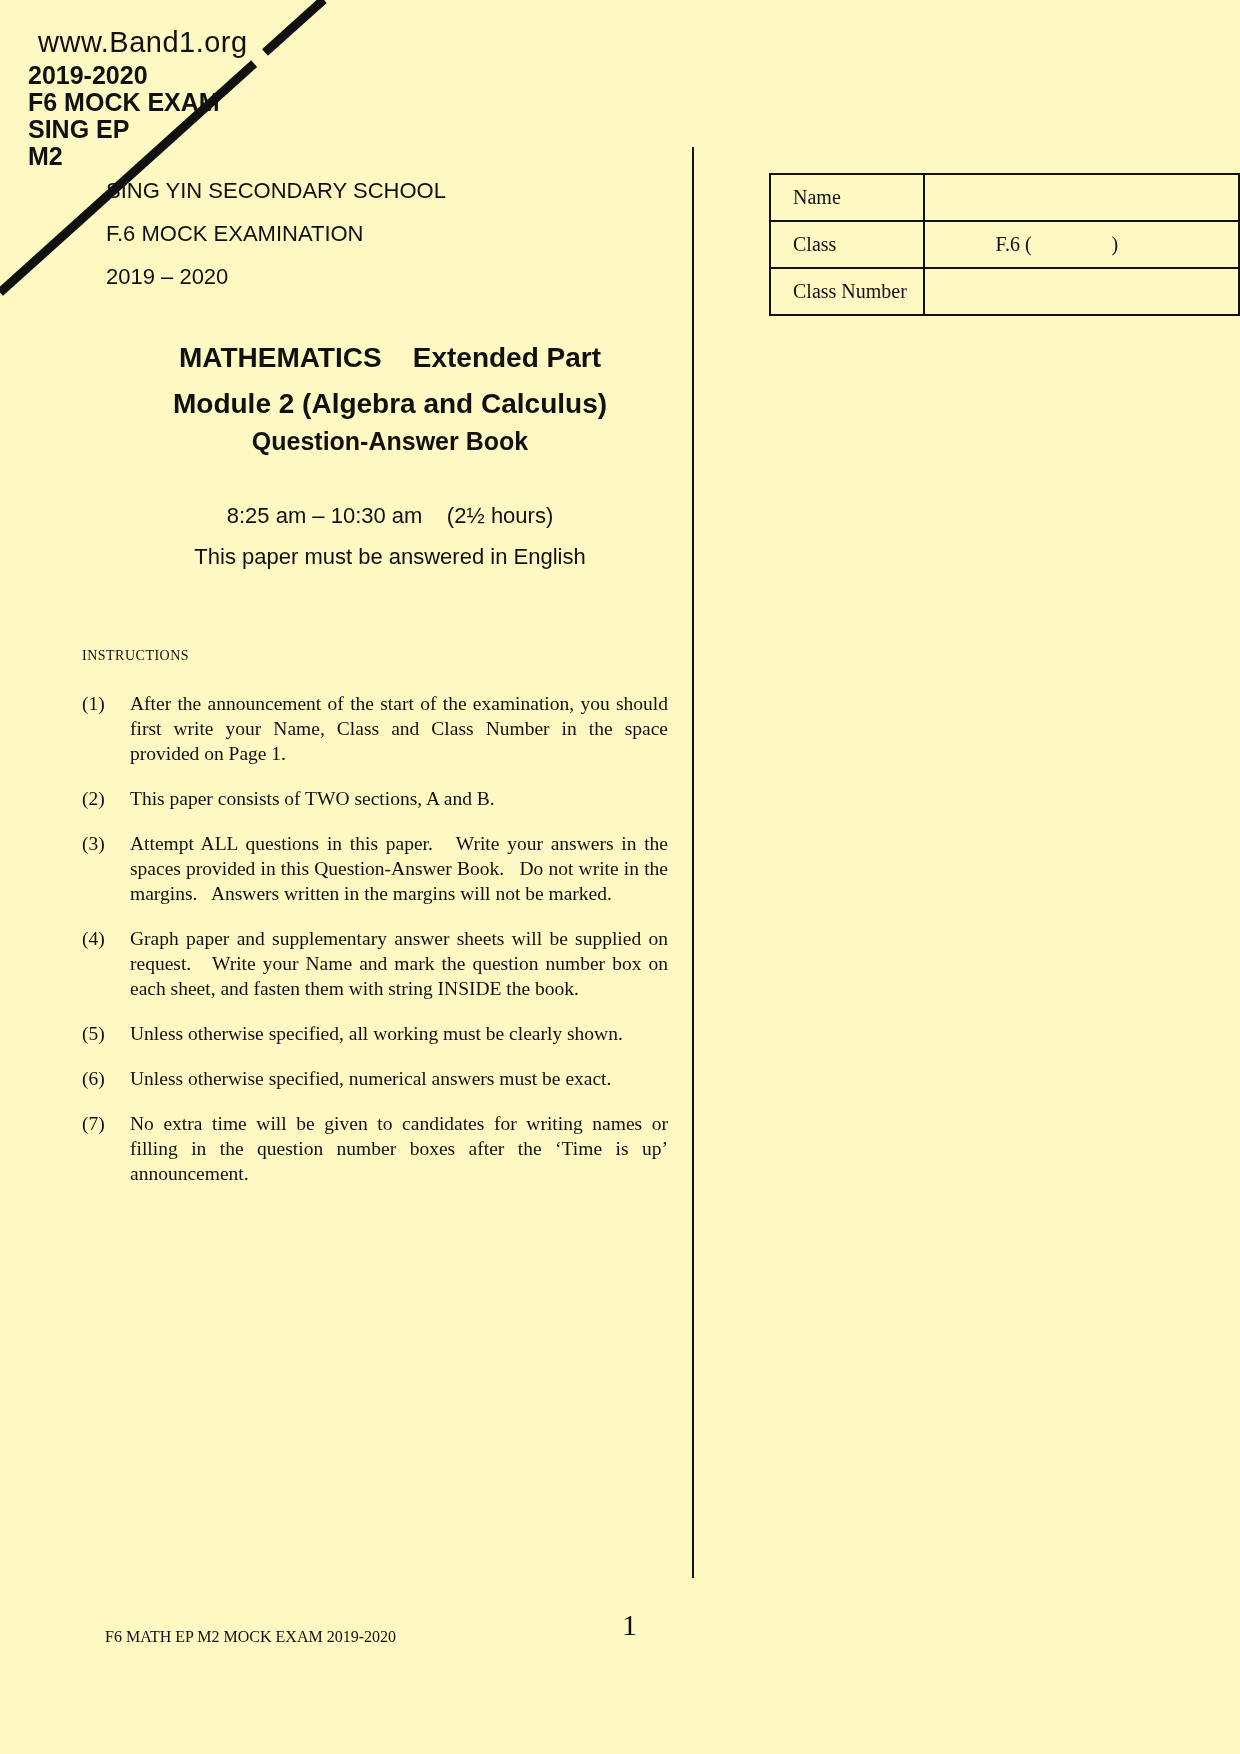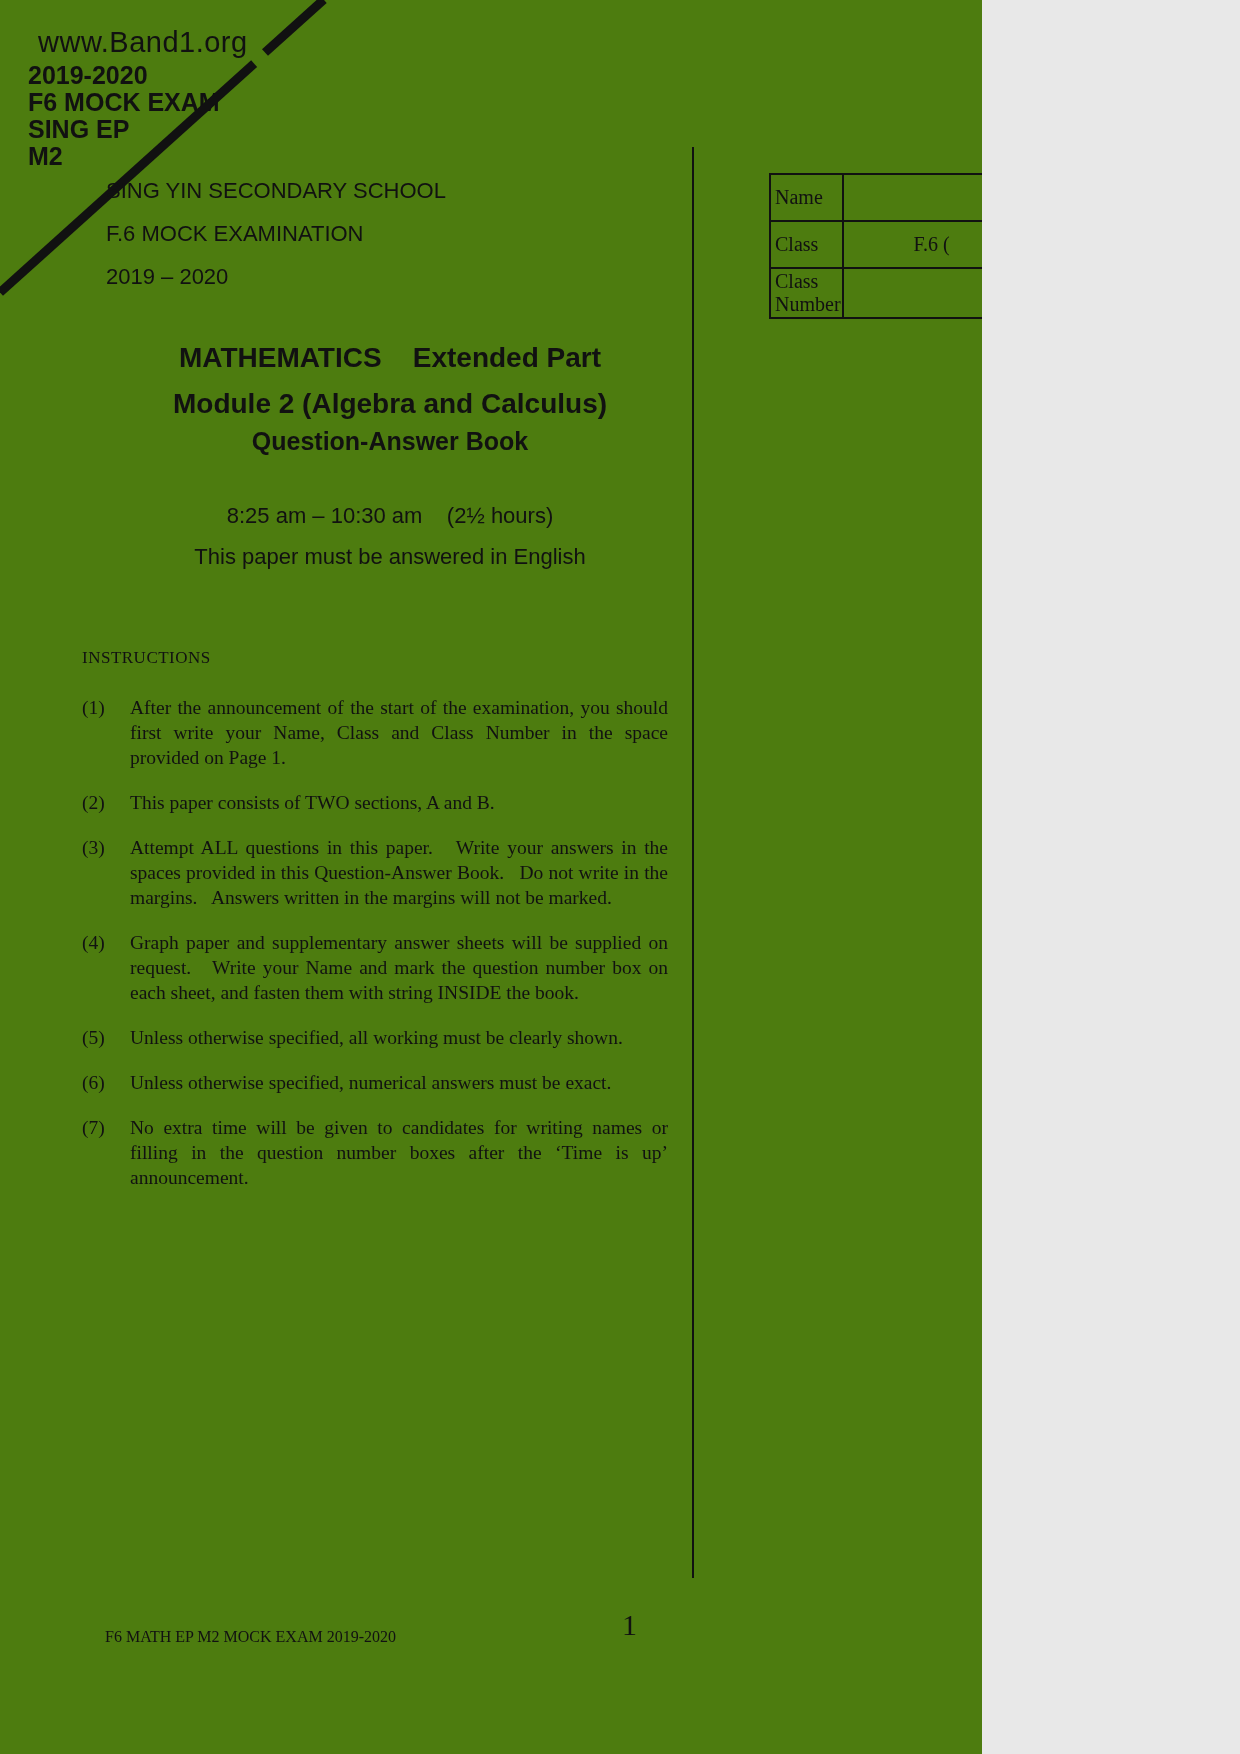--- a/index.html
+++ b/index.html
@@ -1,16 +1,16 @@
 <!DOCTYPE html>
 <html><head>
 <meta charset="utf-8">
 <style>
   html,body{margin:0;padding:0;background:#e8e8e8;}
-  .page{position:relative;width:982px;height:1754px;background:#4d7c0f;overflow:hidden;
+  .page{position:relative;width:1240px;height:1754px;background:#fef9c3;overflow:hidden;
         font-family:"Liberation Sans",sans-serif;color:#111;}
 
   
   .watermark{position:absolute;left:28px;top:26px;}
   .wm-url{font-size:29px;margin-left:10px;margin-bottom:3px;letter-spacing:0.5px;}
   .wm-line{font-weight:bold;font-size:25px;line-height:27px;}
 
   
   .diag{position:absolute;background:#111;height:9px;transform:rotate(-42deg);transform-origin:0 50%;}
   .diag-lower{left:0;top:288px;width:342px;}
@@ -31,27 +31,27 @@
   .time-block{position:absolute;left:90px;top:503px;width:600px;text-align:center;font-size:22px;}
   .time-block div{margin-bottom:15px;}
 
   .pre{white-space:pre-wrap;}
 
   
   .candidate-table{position:absolute;left:769px;top:173px;}
   .candidate-table table{border-collapse:collapse;}
   .candidate-table td{border:2px solid #111;font-family:"Liberation Serif",serif;
                       font-size:20px;height:43px;vertical-align:middle;}
-  .cell-label{width:134px;padding-left:4px;margin-left:48px;}
+  .cell-label{width:134px;padding-left:22px;margin-left:48px;}
   .cell-value{width:250px;padding-left:70px;white-space:pre;}
 
   
   .instructions{position:absolute;left:82px;top:648px;width:590px;
                 font-family:"Liberation Serif",serif;font-size:19.5px;}
-  .ins-heading{font-size:17px;letter-spacing:0.5px;margin-bottom:27px;}
+  .ins-heading{font-size:14px;letter-spacing:0.5px;margin-bottom:27px;}
   .ins-item{display:flex;margin-bottom:20px;line-height:25px;}
   .ins-num{width:48px;flex:none;}
   .ins-txt{width:538px;text-align:justify;white-space:pre-wrap;}
 
   
   .footer-label{position:absolute;left:105px;top:1628px;
                 font-family:"Liberation Serif",serif;font-size:16px;}
   .page-num{position:absolute;left:622px;top:1608px;
             font-family:"Liberation Serif",serif;font-size:30px;}
 </style>

